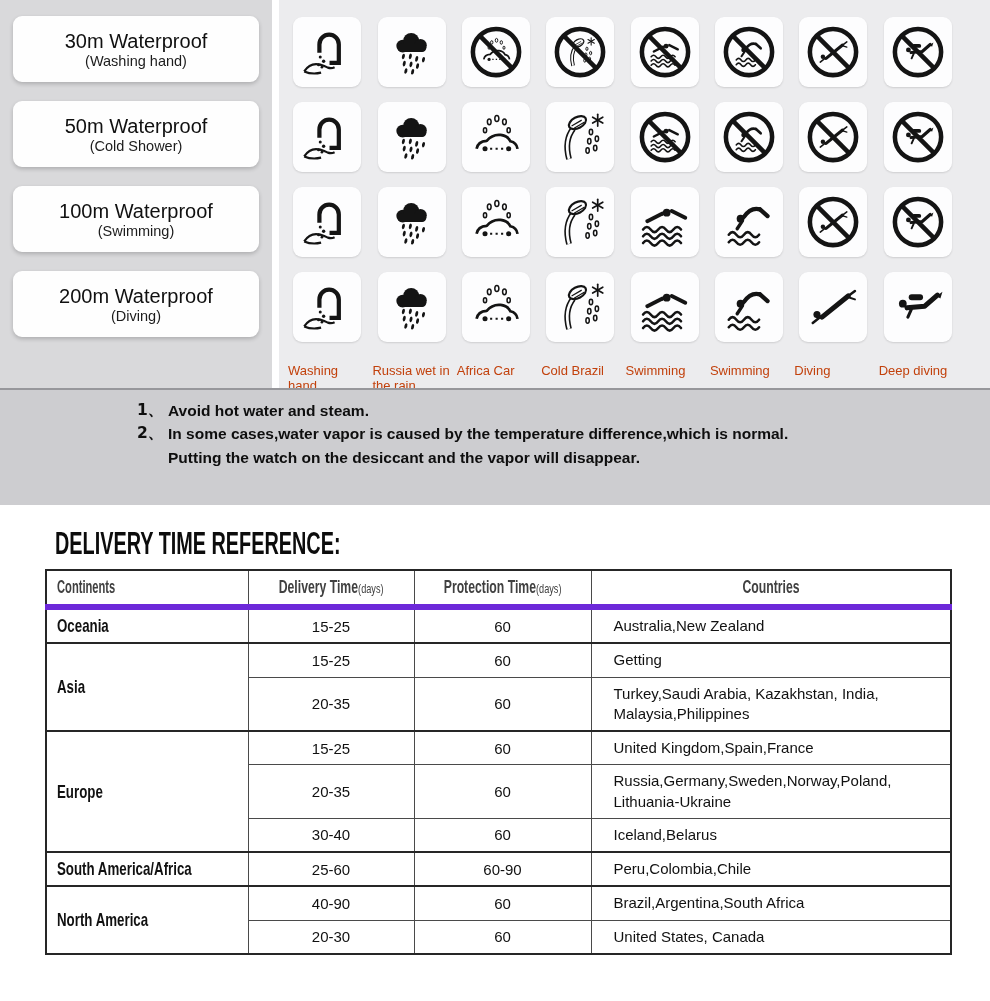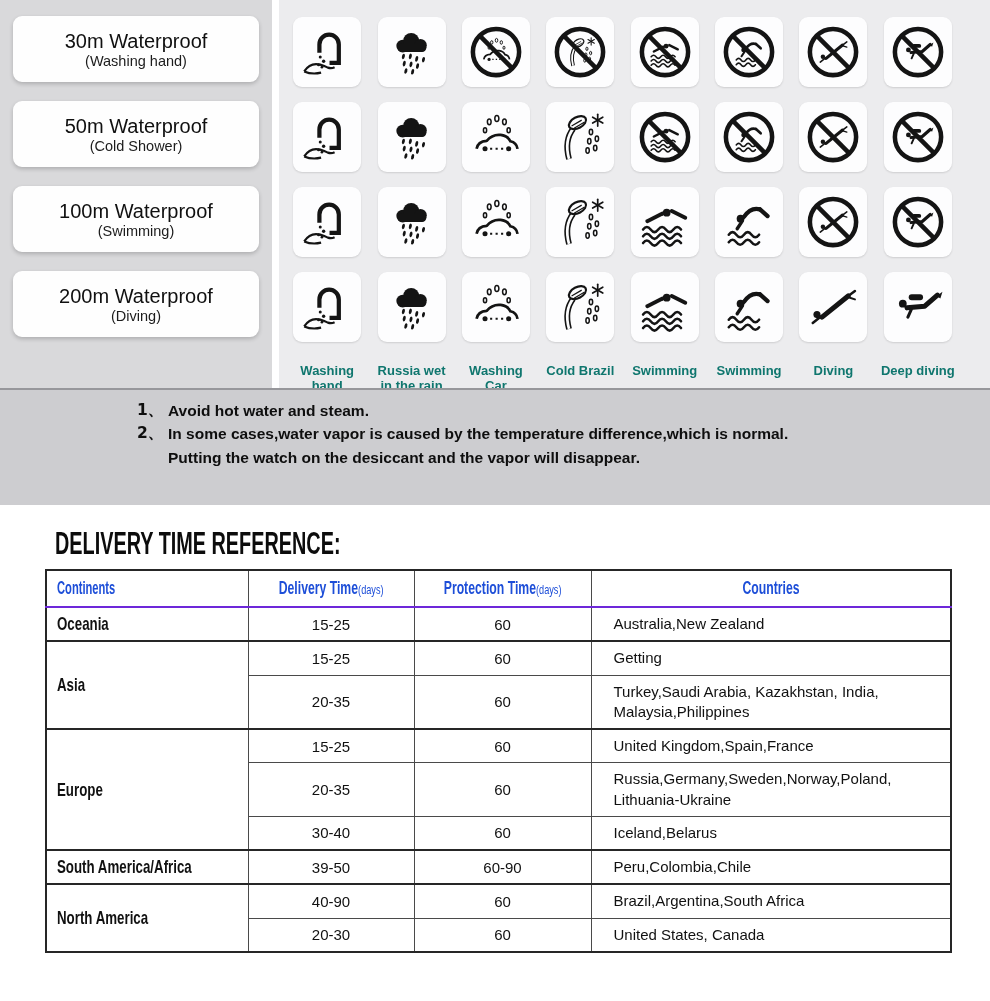--- a/index.html
+++ b/index.html
@@ -25,22 +25,22 @@
   .tile { width:68px; height:70px; margin:0 auto; background:#fdfdfe;
           border-radius:9px; box-shadow:0 1px 2px rgba(0,0,0,.13);
           position:relative; }
   .tile .ic { position:absolute; inset:0; display:flex; align-items:center; justify-content:center; }
   .tile .ic svg { width:54px; height:54px; }
   .tile.prohibited .ic svg { width:34px; height:34px; }
   .tile .ban { position:absolute; inset:0; display:flex; align-items:center; justify-content:center; }
   .tile .ban svg { width:58px; height:58px; }
   .activity-labels { display:grid; grid-template-columns:repeat(8,1fr);
                      padding:6px 30px 0 6px; }
-  .activity-label { text-align:center; font-weight:bold; font-size:13px;
-                    line-height:1.18; color:#0f766e; padding:0 3px; }
+  .activity-label { font-weight:normal; font-size:13px;
+                    line-height:1.18; color:#c2410c; padding:0 3px; }
 
   
   .notices { position:absolute; left:0; top:388px; width:990px; height:117px;
              background:#cdcdd0; border-top:2px solid #97979b; }
   .notices-inner { margin-left:137px; padding-top:9px; font-weight:bold; color:#0e0e0e; }
   .n-heading { font-size:16.5px; letter-spacing:.4px; margin-bottom:2px; }
   .n-line { display:flex; font-size:15.5px; line-height:1.5; }
   .n-num { width:31px; flex:none; font-family:"DejaVu Sans", sans-serif; }
   .n-cont { margin-left:31px; font-size:15.5px; line-height:1.5; }
 
@@ -49,21 +49,21 @@
   .d-heading { position:absolute; left:55px; top:20px; font-size:32px; font-weight:bold;
                white-space:nowrap; color:#0c0c0c; }
   .cond { display:inline-block; transform:scaleX(.62); transform-origin:0 50%; }
   .cond-c { display:inline-block; transform:scaleX(.68); transform-origin:50% 50%; }
   table.d-table { position:absolute; left:45px; top:64px; width:905px;
                   border-collapse:collapse; table-layout:fixed; }
   .d-table col.c1 { width:202px; } .d-table col.c2 { width:166px; }
   .d-table col.c3 { width:177px; } .d-table col.c4 { width:360px; }
   .d-table, .d-table th, .d-table td { border:1px solid #4a4a4a; }
   table.d-table { border:2px solid #262626; }
-  .d-table th { height:37px; font-size:18px; color:#1d4ed8; border-bottom:2px solid #6d28d9;
+  .d-table th { height:37px; font-size:18px; color:#404040; border-bottom:6px solid #6d28d9;
                 font-weight:bold; white-space:nowrap; overflow:visible; }
   .d-table th.h-left { text-align:left; padding-left:10px; }
   .d-table th .unit { font-size:13.5px; font-weight:normal; }
   .d-table td { font-size:15px; color:#111; }
   .d-table td.time { text-align:center; padding:7px 4px; }
   .d-table td.countries { text-align:left; padding:6px 12px 6px 22px; line-height:1.35; }
   .d-table td.continent { font-weight:bold; font-size:19px; padding-left:10px;
                           white-space:nowrap; overflow:visible; }
   .d-table tr.group-start td { border-top:2px solid #262626; }
   .ps { position:absolute; left:55px; top:447px; font-size:15.5px; color:#1f1f1f; }
@@ -669,21 +669,21 @@
               <path d="M19 33 L40 31 L55 18" fill="none" stroke="#141414" stroke-width="6" stroke-linecap="round" stroke-linejoin="round"></path>
               <path d="M54 19 l7 -5 l-2.5 8 z" fill="#141414"></path>
               <path d="M24 35 l-4 9" stroke="#141414" stroke-width="3.6" stroke-linecap="round"></path>
             </svg>
           </div>
         </div>
       </div>
     <div class="activity-labels" id="activity-labels">
         <div class="activity-label">Washing hand</div>
         <div class="activity-label">Russia wet in the rain</div>
-        <div class="activity-label">Washing Car</div>
+        <div class="activity-label">Africa Car</div>
         <div class="activity-label">Cold Brazil</div>
         <div class="activity-label">Swimming</div>
         <div class="activity-label">Swimming</div>
         <div class="activity-label">Diving</div>
         <div class="activity-label">Deep diving</div>
       </div>
   </div>
 </div>
 
 <div class="notices">
@@ -748,21 +748,21 @@
           <td class="time">60</td>
           <td class="countries">Russia,Germany,Sweden,Norway,Poland, Lithuania-Ukraine</td>
         </tr>
         <tr>
           <td class="time">30-40</td>
           <td class="time">60</td>
           <td class="countries">Iceland,Belarus</td>
         </tr>
         <tr class="group-start">
           <td class="continent" rowspan="1"><span class="cond" style="transform: scaleX(0.7);">South America/Africa</span></td>
-          <td class="time">39-50</td>
+          <td class="time">25-60</td>
           <td class="time">60-90</td>
           <td class="countries">Peru,Colombia,Chile</td>
         </tr>
         <tr class="group-start">
           <td class="continent" rowspan="2"><span class="cond" style="transform: scaleX(0.7);">North America</span></td>
           <td class="time">40-90</td>
           <td class="time">60</td>
           <td class="countries">Brazil,Argentina,South Africa</td>
         </tr>
         <tr>

